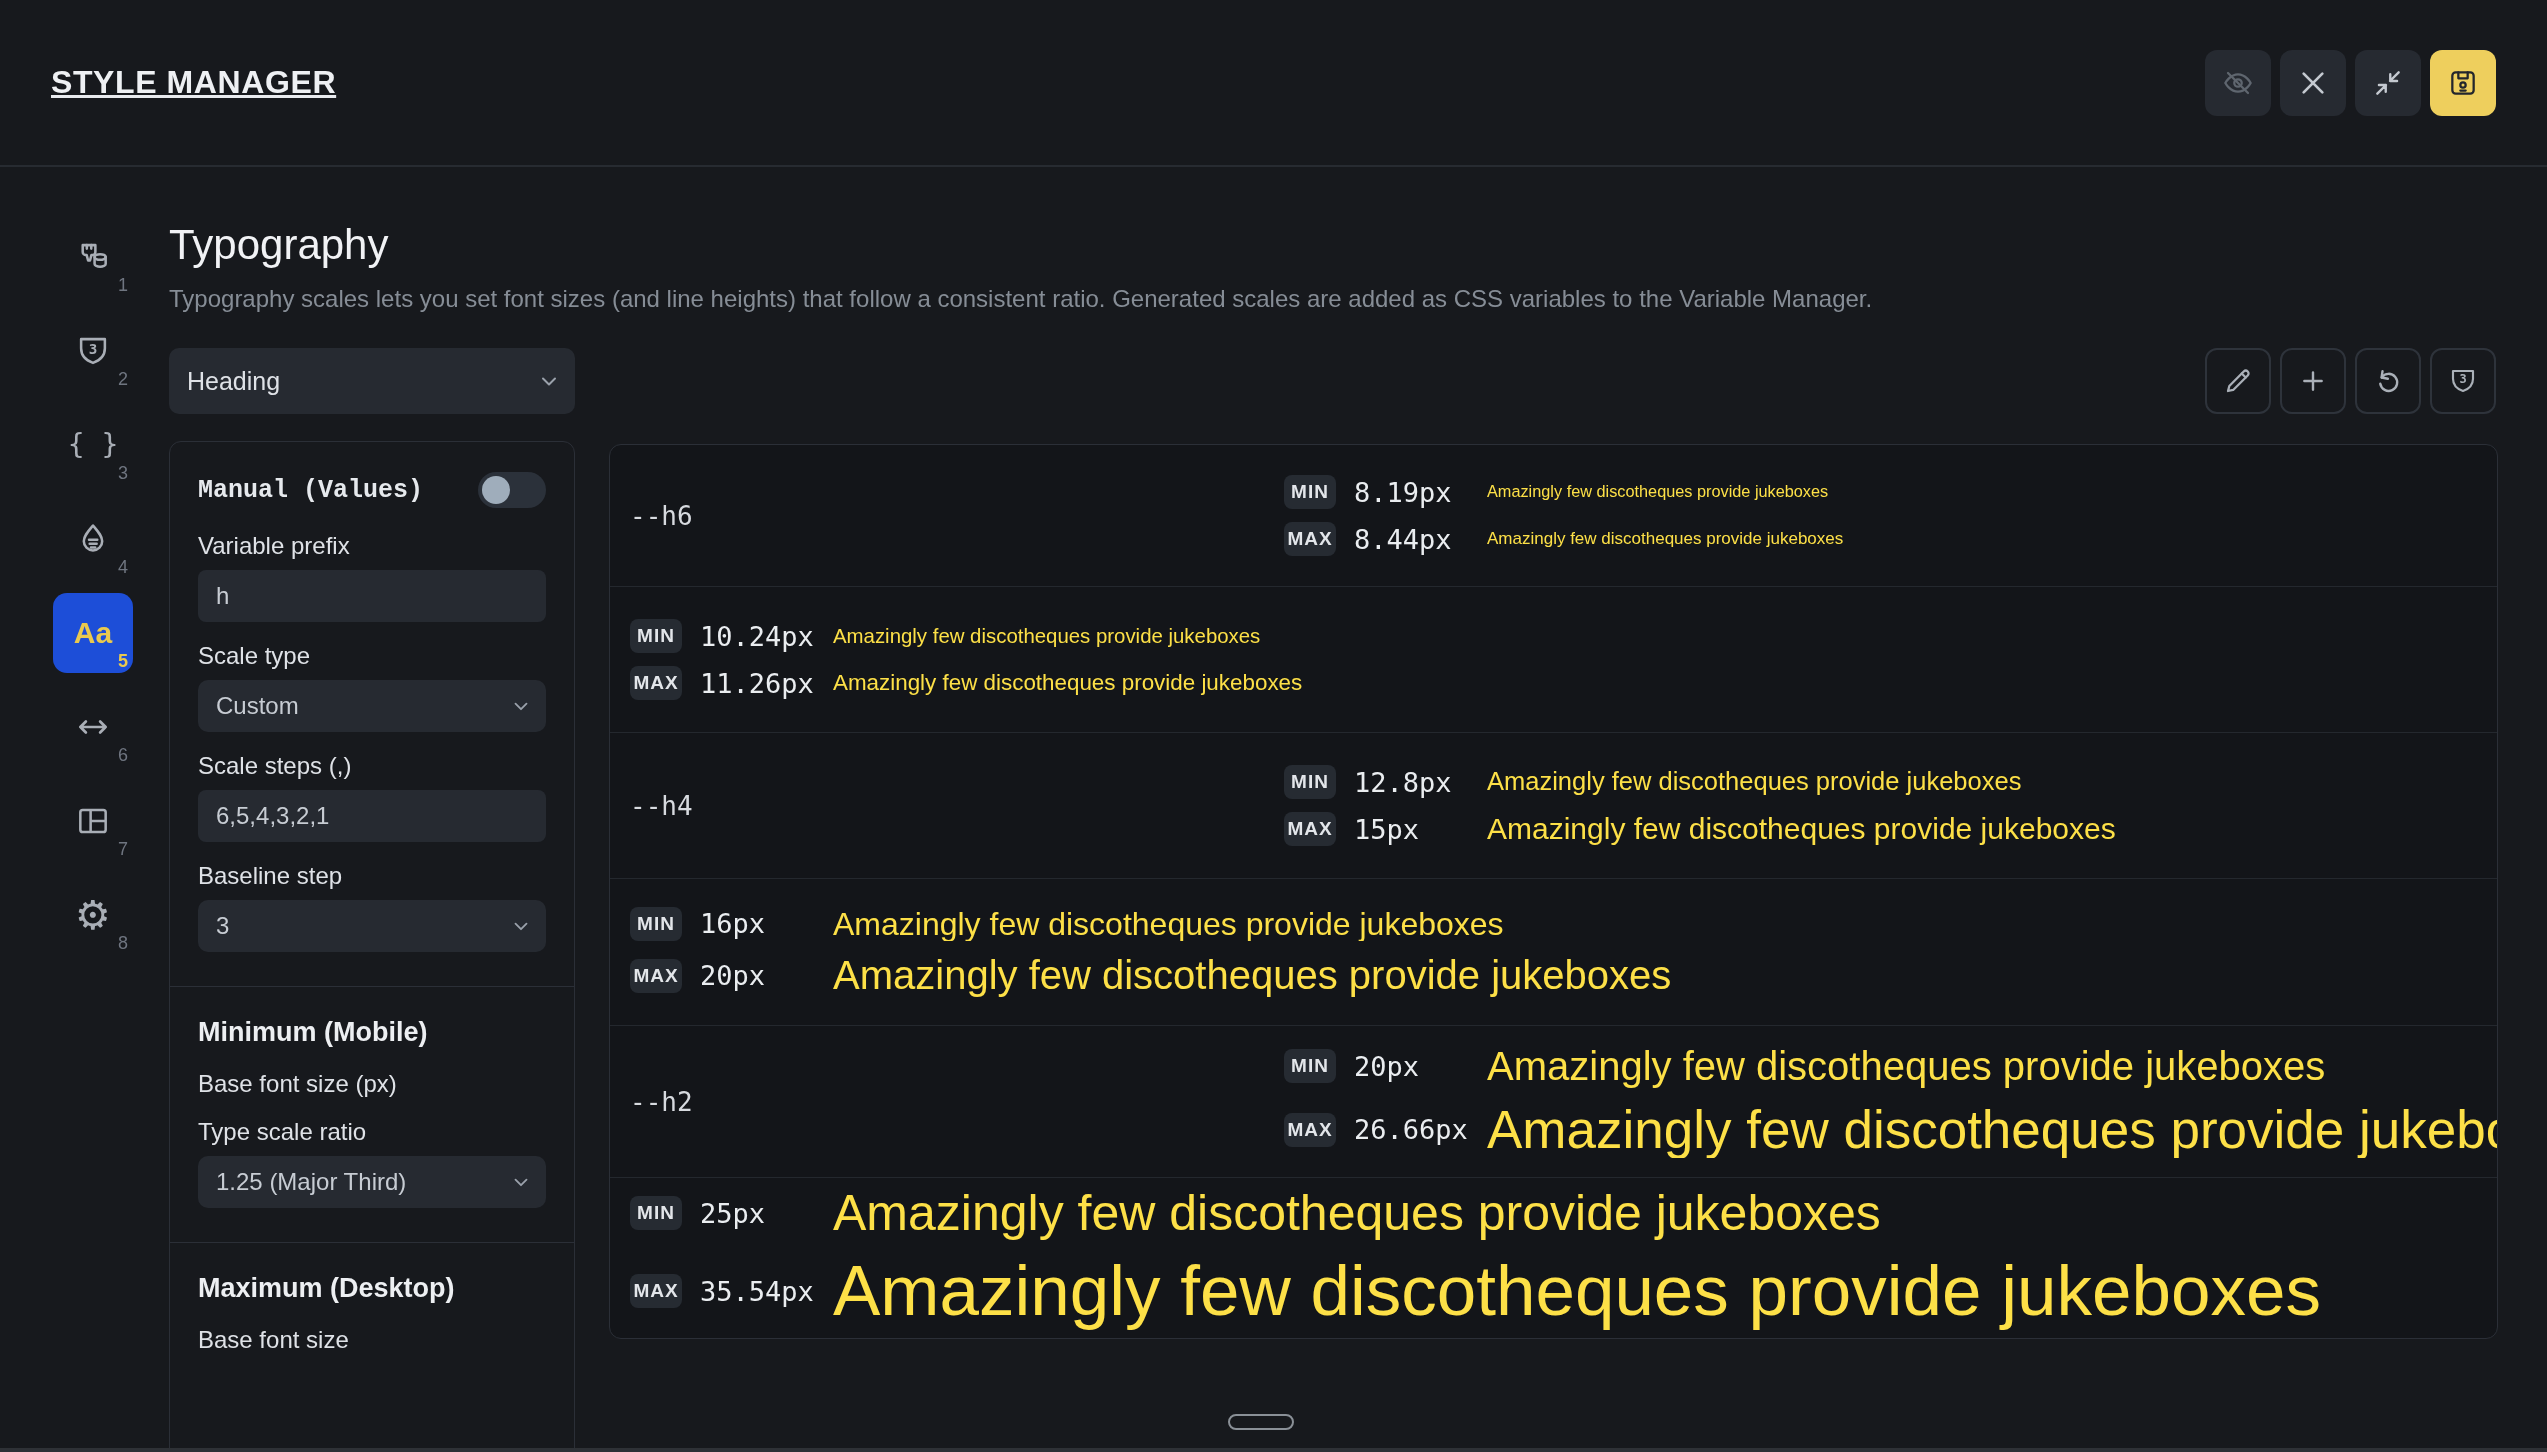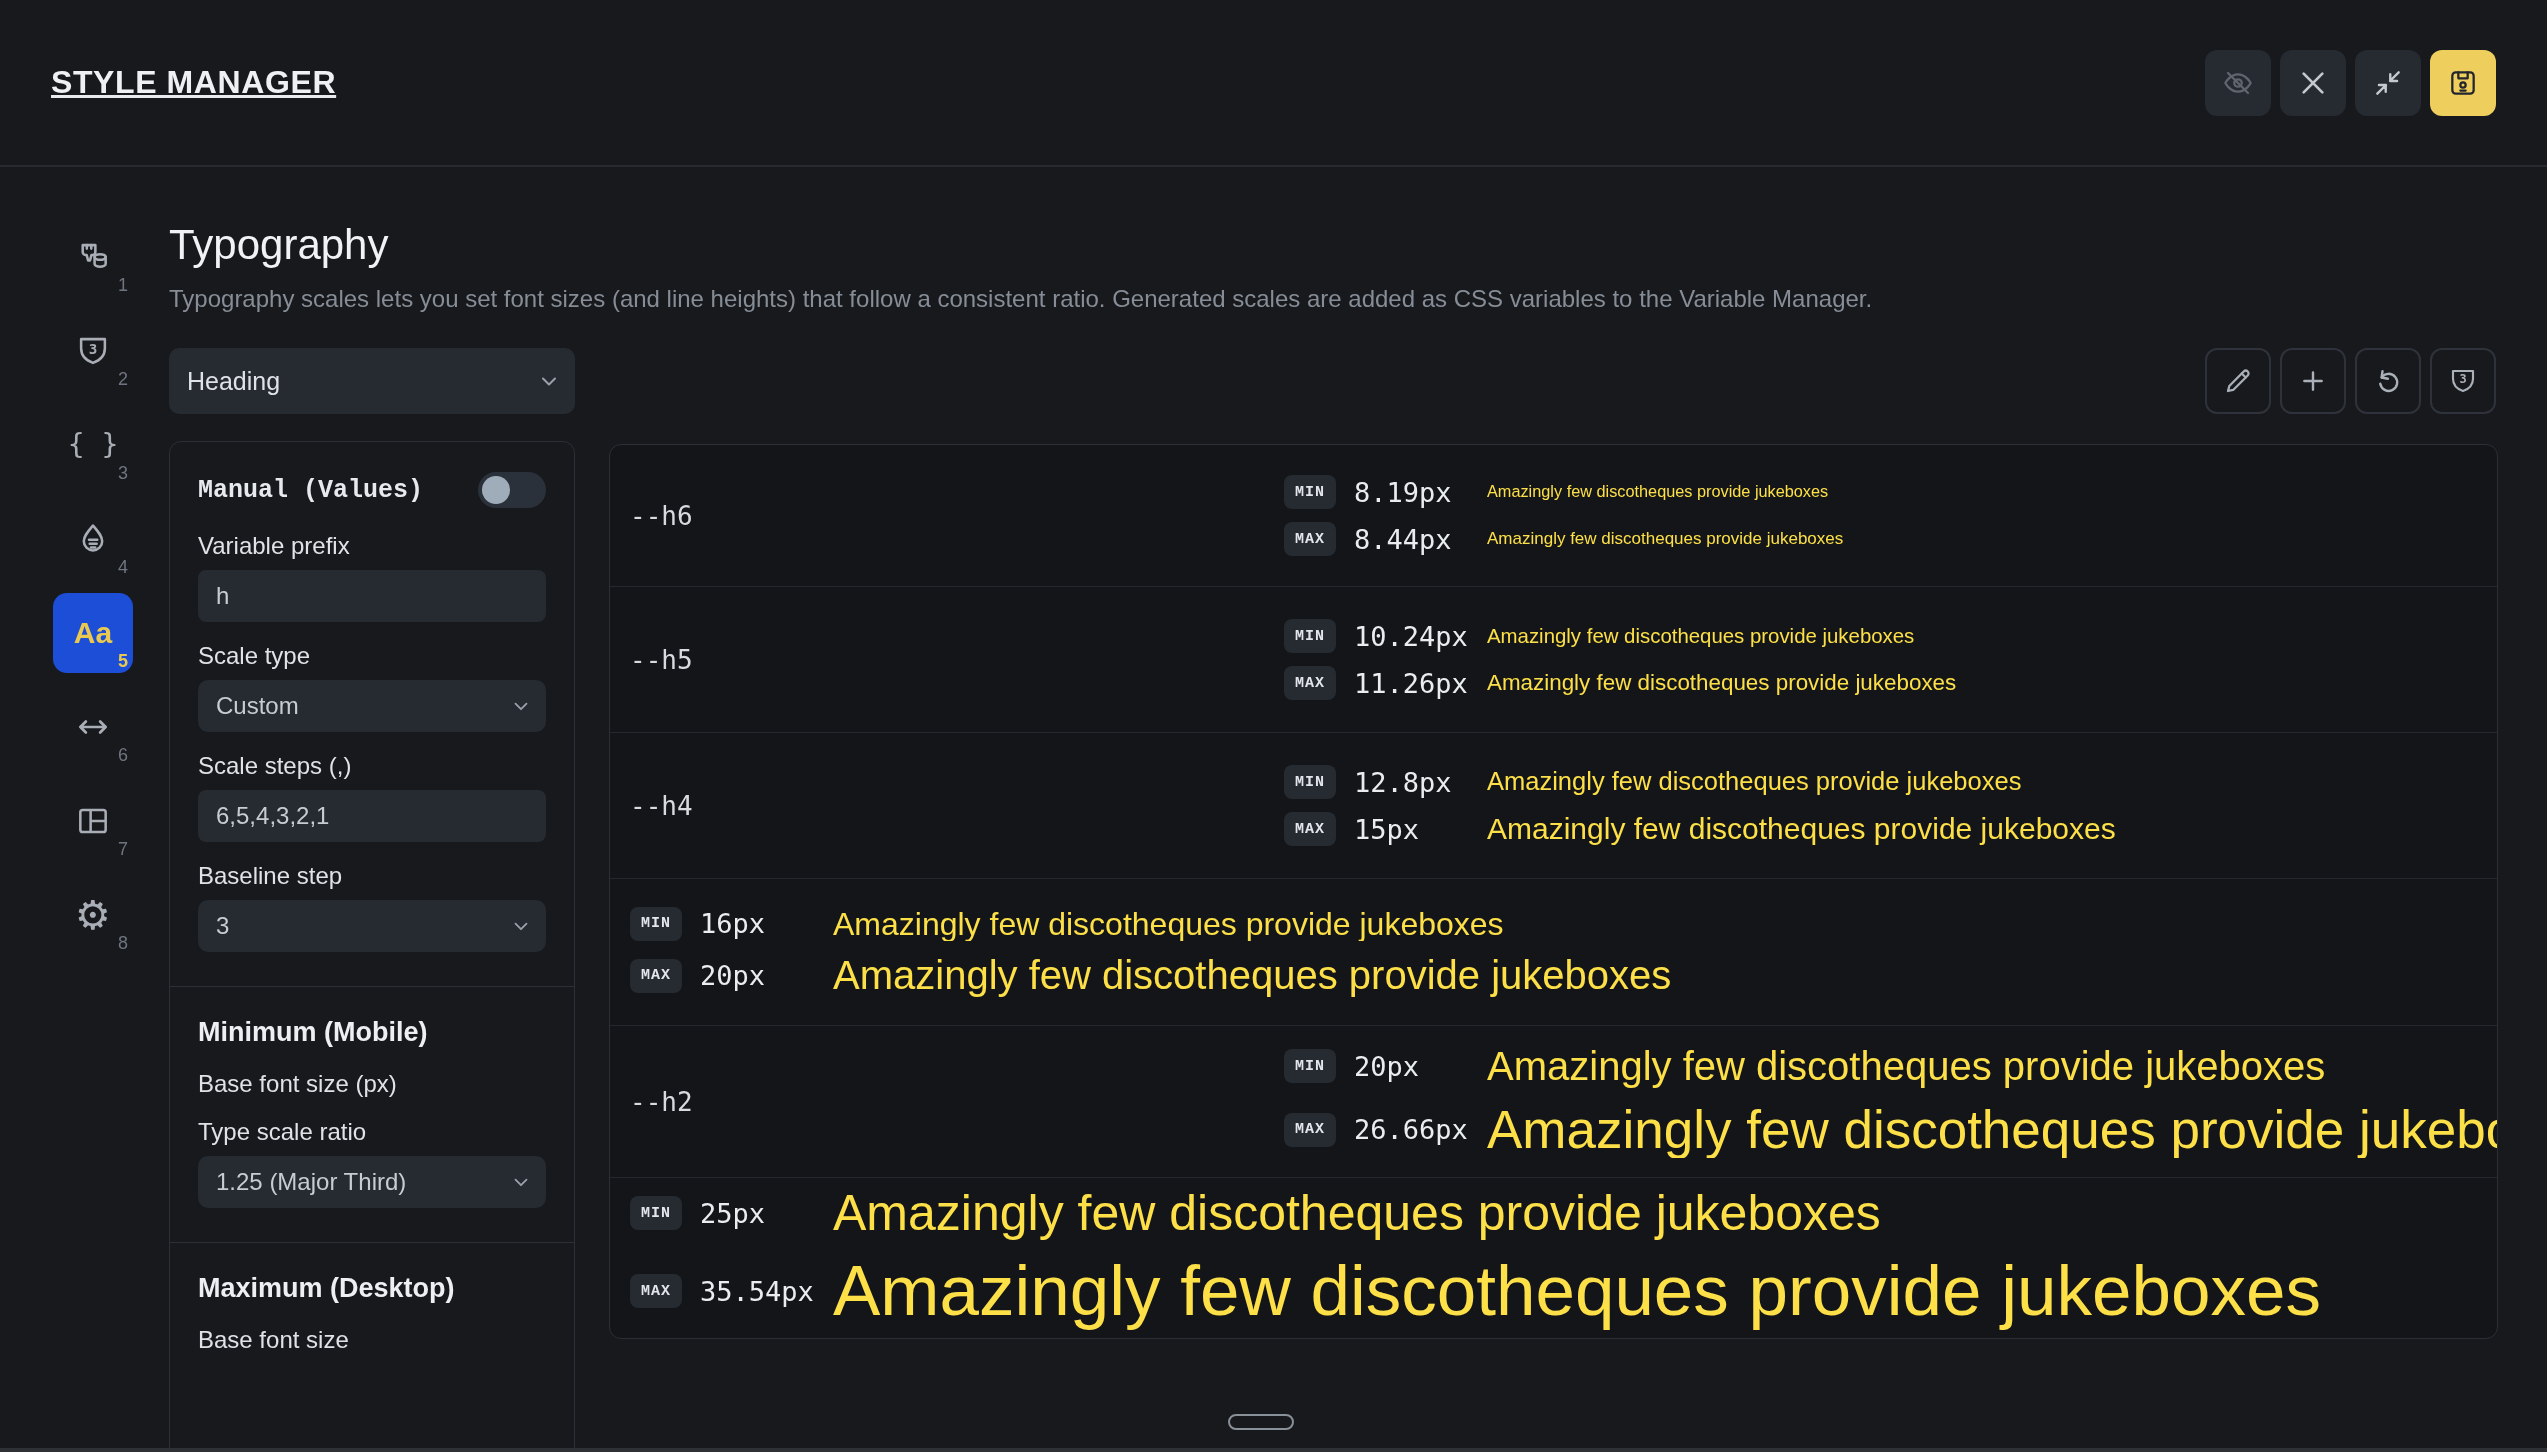--- a/index.html
+++ b/index.html
@@ -57,21 +57,21 @@
   .panel .select{height:52px;font-size:24px;color:#c7ccd3;}
   .sec-head{font-size:27px;font-weight:bold;color:#edeff2;margin-bottom:22px;}
 
   
   .scale-table{position:absolute;left:609px;top:444px;width:1889px;height:895px;border:1.5px solid var(--line);border-radius:12px;background:var(--bg-dark);overflow:hidden;}
   .srow{display:flex;align-items:center;padding-left:20px;overflow:hidden;}
   .srow + .srow{border-top:1px solid var(--line2);}
   .row-var{width:654px;flex:none;font-family:var(--mono);font-size:26px;color:#d7dadf;}
   .row-lines{flex:1;min-width:0;display:flex;flex-direction:column;justify-content:center;gap:13px;}
   .line{display:flex;align-items:center;min-width:0;}
-  .badge{width:52px;height:34px;flex:none;border-radius:8px;background:#262b32;color:#e3e6ea;font-family:Liberation Mono, monospace;font-size:15px;font-weight:bold;letter-spacing:1px;display:flex;align-items:center;justify-content:center;}
+  .badge{width:52px;height:34px;flex:none;border-radius:8px;background:#262b32;color:#e3e6ea;font-family:Liberation Sans, sans-serif;font-size:19px;font-weight:bold;letter-spacing:1px;display:flex;align-items:center;justify-content:center;}
   .val{margin-left:18px;width:133px;flex:none;font-family:var(--mono);font-size:27px;color:#eaedf0;}
   .preview{color:#fde047;white-space:nowrap;overflow:hidden;line-height:1.08;}
 
   
   .drag-handle{position:absolute;left:1228px;top:1414px;width:66px;height:16px;border:2px solid #8a9097;border-radius:9px;cursor:row-resize;}
   .bottom-edge{position:absolute;left:0;bottom:0;width:2547px;height:5px;background:#2e3136;}
 </style>
 </head>
 <body>
 
@@ -284,21 +284,20 @@
           <span class="preview" style="font-size:16.3px">Amazingly few discotheques provide jukeboxes</span>
         </div>
         <div class="line">
           <span class="badge">MAX</span>
           <span class="val">8.44px</span>
           <span class="preview" style="font-size:17px">Amazingly few discotheques provide jukeboxes</span>
         </div>
       </div>
     </div>
     <div class="srow" style="height: 146px;">
-      <div class="row-var">--h5</div>
       <div class="row-lines">
         <div class="line">
           <span class="badge">MIN</span>
           <span class="val">10.24px</span>
           <span class="preview" style="font-size:20.4px">Amazingly few discotheques provide jukeboxes</span>
         </div>
         <div class="line">
           <span class="badge">MAX</span>
           <span class="val">11.26px</span>
           <span class="preview" style="font-size:22.4px">Amazingly few discotheques provide jukeboxes</span>

